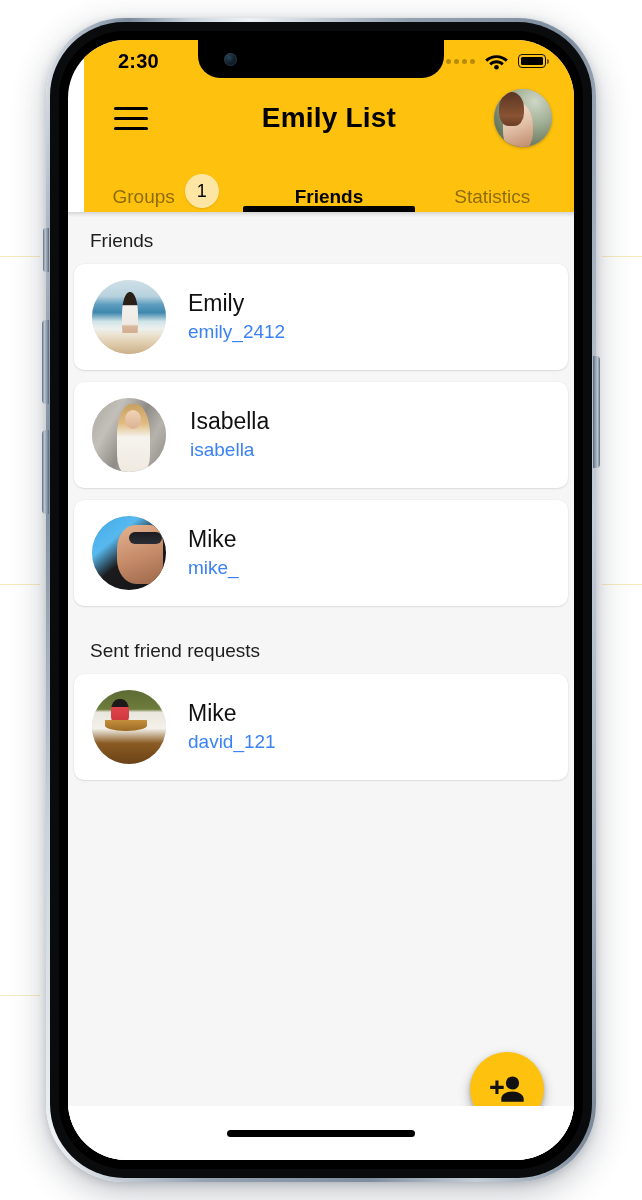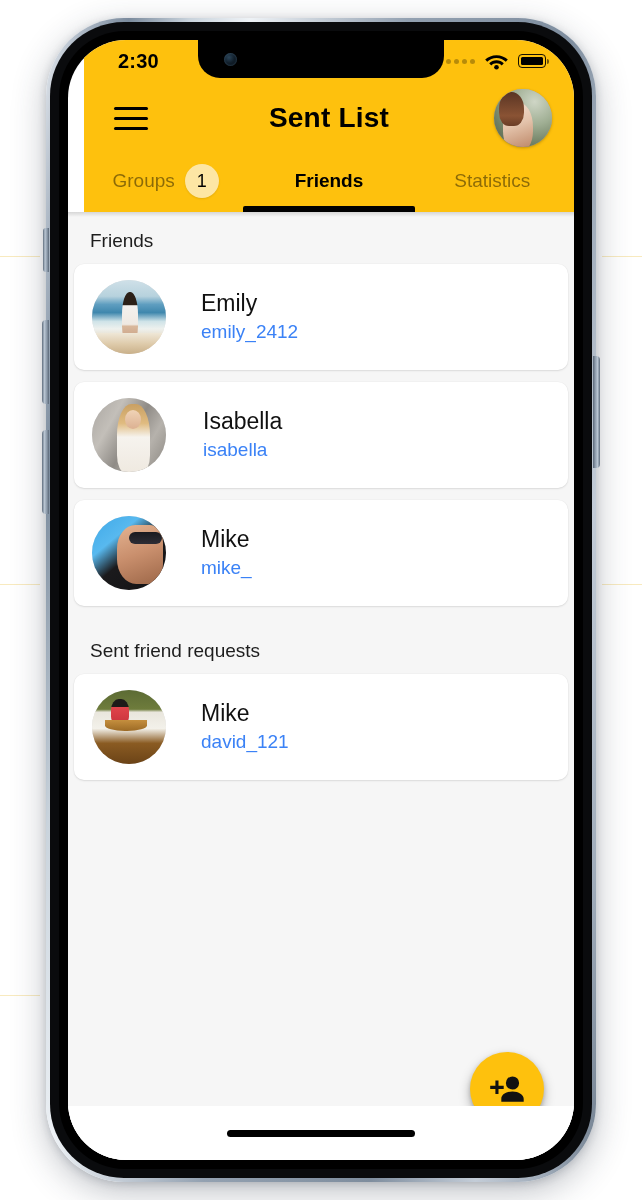--- a/index.html
+++ b/index.html
@@ -203,21 +203,21 @@
 
   
   .tabs {
     height: 58px;
     display: flex;
     align-items: stretch;
   }
   .tab {
     flex: 1;
     display: flex;
-    align-items: center;
+    align-items: flex-end;
     justify-content: center;
     gap: 10px;
     position: relative;
     cursor: pointer;
     font-size: 19px;
     color: rgba(0,0,0,.45);
     padding-bottom: 4px;
   }
   .tab.active {
     color: #000;
@@ -281,21 +281,21 @@
     cursor: pointer;
   }
   .card-avatar {
     width: 74px; height: 74px;
     border-radius: 50%;
     overflow: hidden;
     flex: 0 0 74px;
     background: #ddd;
     position: relative;
   }
-  .card-text { display: flex; flex-direction: column; gap: 5px; margin-left: 13px; }
+  .card-text { display: flex; flex-direction: column; gap: 5px; }
   .card-name {
     font-size: 23px;
     color: #111;
     line-height: 1.1;
   }
   .card-handle {
     font-size: 19px;
     color: #3b82f6;
     line-height: 1.1;
   }
@@ -482,21 +482,21 @@
                   </div>
               </div>
             </div>
 
             <div class="titlebar">
               <div class="menu-btn">
                 <span></span>
                   <span></span>
                   <span></span>
               </div>
-              <div class="app-title">Sent List</div>
+              <div class="app-title">Emily List</div>
               <div class="profile-avatar">
                 <div class="av av-profile"></div>
               </div>
             </div>
 
             <div class="tabs">
               <div class="tab">
                 <span>Groups</span>
                 <span class="tab-badge" style="background: rgb(253, 230, 164);">1</span>
               </div>

